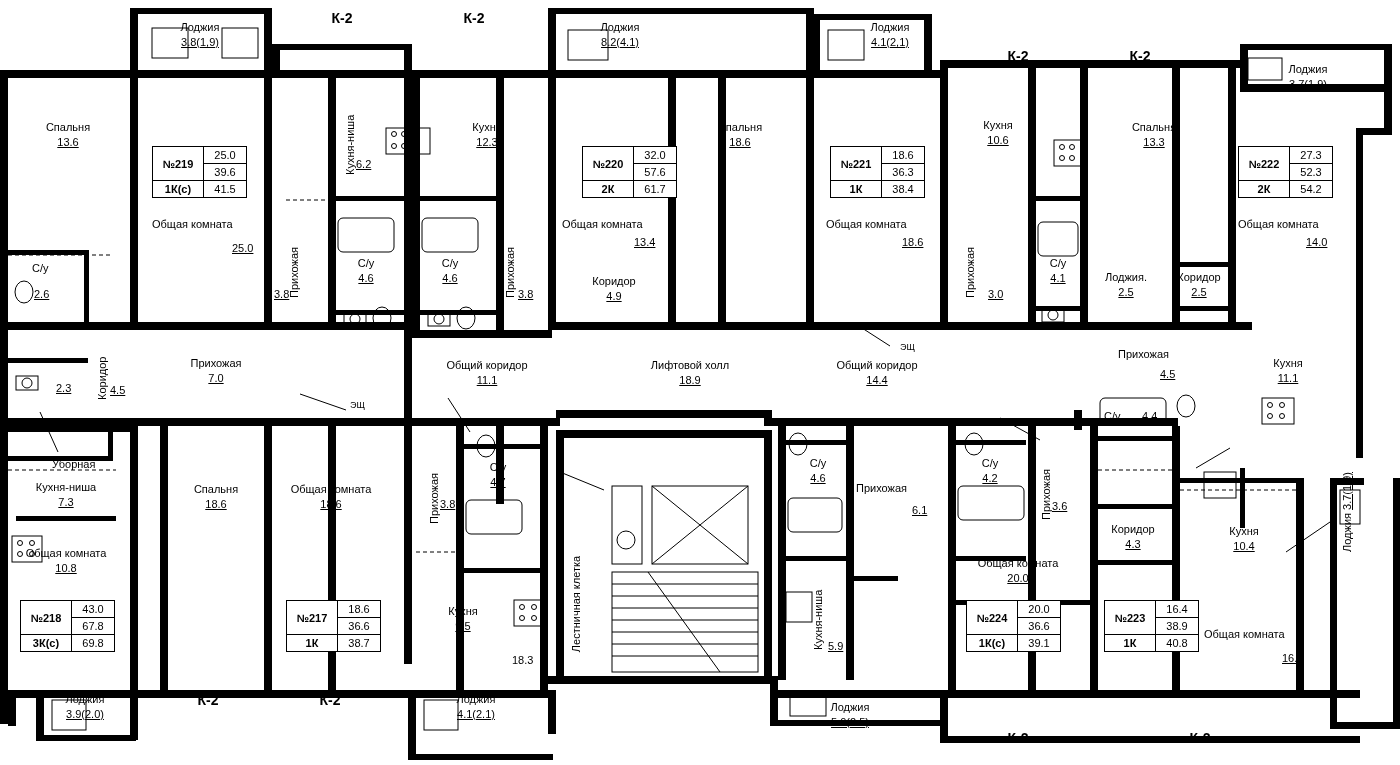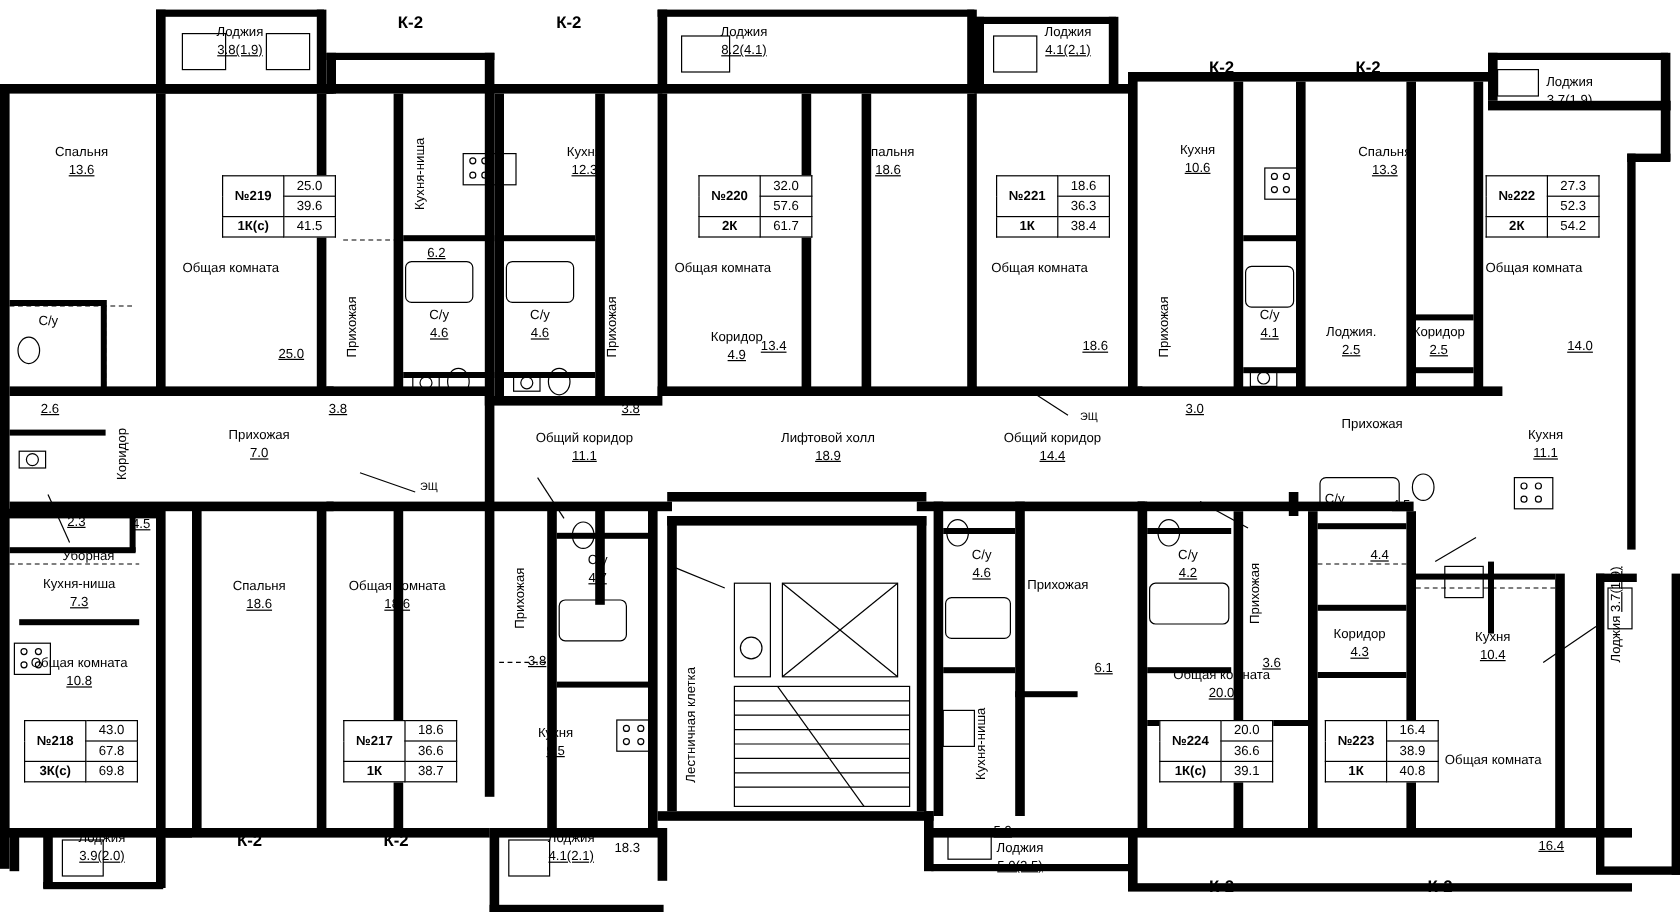--- a/index.html
+++ b/index.html
@@ -1,19 +1,19 @@
 <!DOCTYPE html>
 <html><head>
 <meta charset="utf-8">
 <style>
   html,body{margin:0;padding:0;background:#fff;}
   body{width:1400px;height:765px;font-family:"Liberation Sans",sans-serif;overflow:hidden;}
   #plan{position:relative;width:1400px;height:765px;}
   .lbl{position:absolute;font-size:11px;color:#000;white-space:nowrap;}
-  .area{position:absolute;font-size:11px;color:#000;white-space:nowrap;margin-top:47px;}
+  .area{position:absolute;font-size:11px;color:#000;white-space:nowrap;}
   .area.u{text-decoration:underline;}
   .rm{position:absolute;text-align:center;font-size:11px;line-height:15px;white-space:nowrap;}
   .rm .n{display:block;}
   .rm .a{display:block;}
   .rm .a.u{text-decoration:underline;}
   .vlbl{position:absolute;font-size:11px;white-space:nowrap;transform-origin:0 0;transform:rotate(-90deg);}
   .k2{position:absolute;font-size:14px;font-weight:bold;text-align:center;}
   .tbl{position:absolute;border:1.6px solid #000;border-collapse:collapse;font-size:11px;background:#fff;}
   .tbl td{border:0.9px solid #000;padding:0 4px;height:16px;line-height:16px;text-align:center;}
   .tbl td.num{font-weight:bold;width:42px;}
@@ -307,21 +307,21 @@
   <div class="rm" style="left:790px;top:700px;width:120px;">
     <span class="n">Лоджия</span>
     <span class="a u">5.0(2.5)</span>
   </div>
 
   <div style="position:absolute;left:1340px;top:512px;width:90px;text-align:center;transform-origin:0 0;transform:rotate(-90deg) translate(-45px,0);font-size:11px;line-height:14px;">
     <span>Лоджия</span>
     <span style="text-decoration:underline;">3.7(1,9)</span>
   </div>
 
-  <table class="tbl" style="left:152px;top:146px;margin-left:33px;">
+  <table class="tbl" style="left:152px;top:146px;">
     <tbody>
         <tr>
           <td class="num" rowspan="2">№219</td>
         <td class="v">25.0</td>
         </tr>
     <tr>
           <td class="v">39.6</td>
         </tr>
     <tr>
           <td class="typ">1К(с)</td>

